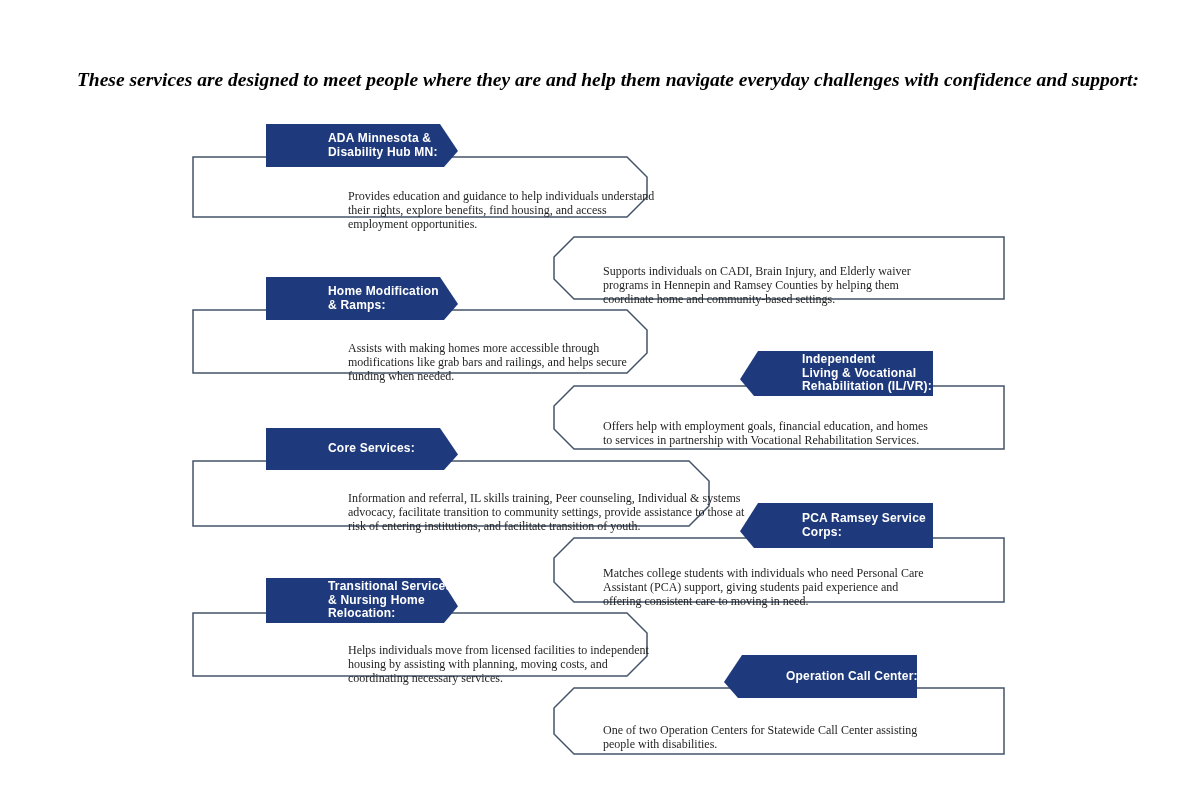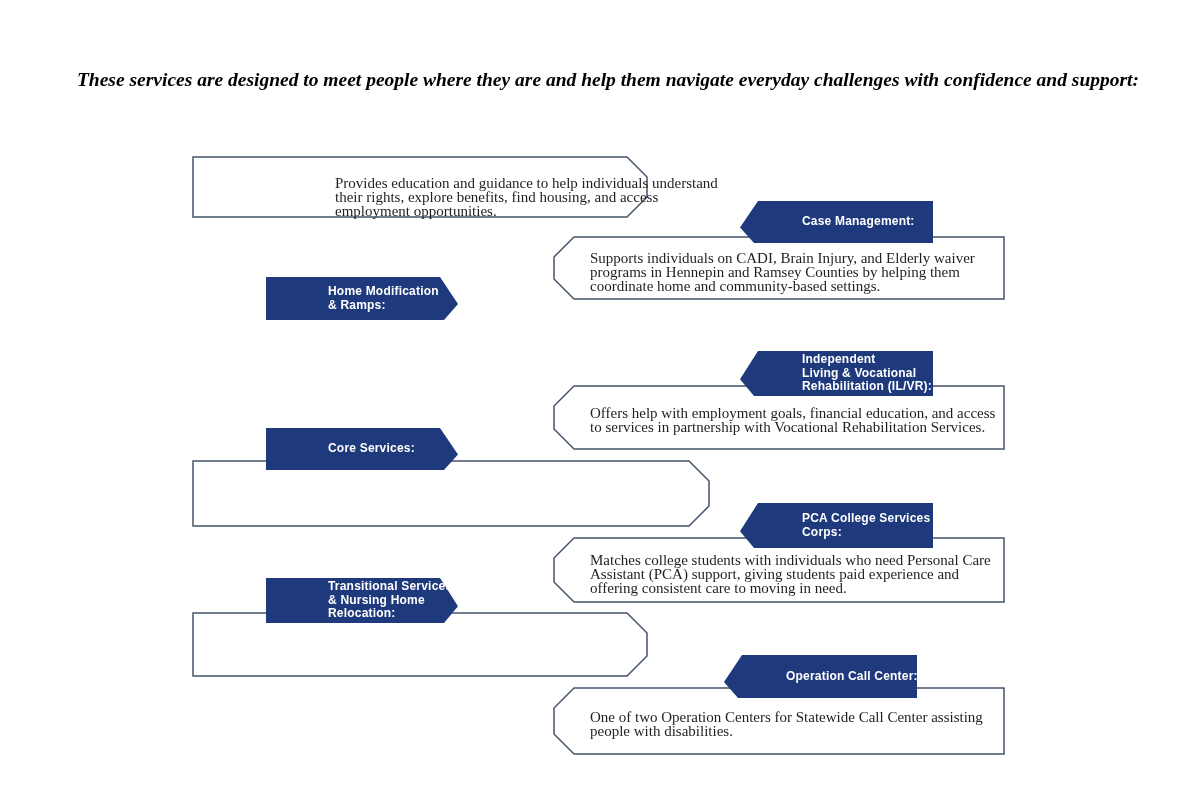--- a/index.html
+++ b/index.html
@@ -13,23 +13,23 @@
           padding-left:62px;color:var(--banner-text,#fff);
           font-weight:bold;font-size:12px;line-height:13.5px;letter-spacing:.2px;}
   .banner .banner-bg{position:absolute;inset:0;background:var(--banner-blue,#1F3A7C);}
   .banner-right .banner-bg{clip-path:polygon(0 0,calc(100% - 18px) 0,100% 63%,calc(100% - 14px) 100%,0 100%);}
   .banner-left  .banner-bg{clip-path:polygon(18px 0,100% 0,100% 100%,14px 100%,0 63%);}
   .banner-label{position:relative;z-index:1;white-space:pre;}
   
   .svc-box{position:absolute;z-index:1;}
   .svc-box svg{position:absolute;left:0;top:0;}
   .svc-box svg polygon{fill:#ffffff;stroke:var(--box-border,#44546A);stroke-width:1.5;}
-  .desc{position:relative;z-index:1;margin:5px;white-space:pre;
+  .desc{position:relative;z-index:1;margin:18px;white-space:pre;
         font-family:"Liberation Serif","DejaVu Serif",serif;
-        font-size:15px;line-height:13.8px;color:var(--body-text,#1F1F1F);}
+        font-size:12px;line-height:13.8px;color:var(--body-text,#1F1F1F);}
   
   #b1-banner{left:266px;top:124px;width:192px;height:43px}
   #b1-box{left:192px;top:156px;width:456px;height:62px}
   #b1-box .desc{padding:16px 0 0 138px}
   #b2-banner{left:740px;top:201px;width:193px;height:42px}
   #b2-box{left:553px;top:236px;width:452px;height:64px}
   #b2-box .desc{padding:11px 0 0 32px}
   #b3-banner{left:266px;top:277px;width:192px;height:43px}
   #b3-box{left:192px;top:309px;width:456px;height:65px}
   #b3-box .desc{padding:15px 0 0 138px}
@@ -49,75 +49,87 @@
   #b8-box{left:553px;top:687px;width:452px;height:68px}
   #b8-box .desc{padding:19px 17px 0 32px}
 </style>
 </head>
 <body>
 
 <div class="canvas">
 
   <h1 class="title">These services are designed to meet people where they are and help them navigate everyday challenges with confidence and support:</h1>
 
+  <div class="banner banner-right" id="b1-banner">
+    <span class="banner-bg"></span>
+    <span class="banner-label">ADA Minnesota &amp;
+Disability Hub MN:</span>
+  </div>
   <div class="svc-box" id="b1-box">
       <svg width="456" height="62">
         <polygon points="1,1 435,1 455,21 455,41 435,61 1,61"></polygon>
       </svg>
     <p class="desc">Provides education and guidance to help individuals understand
 their rights, explore benefits, find housing, and access
 employment opportunities.</p>
   </div>
 
-  <div class="banner banner-left" id="b2-banner">
-    <span class="banner-bg"></span>
-    <span class="banner-label">Case Management:</span>
-  </div>
   <div class="svc-box" id="b2-box">
       <svg width="452" height="64">
         <polygon points="21,1 451,1 451,63 21,63 1,43 1,21"></polygon>
       </svg>
     <p class="desc">Supports individuals on CADI, Brain Injury, and Elderly waiver
 programs in Hennepin and Ramsey Counties by helping them
 coordinate home and community-based settings.</p>
   </div>
 
   <div class="banner banner-right" id="b3-banner">
     <span class="banner-bg"></span>
     <span class="banner-label">Home Modification
 &amp; Ramps:</span>
   </div>
+  <div class="svc-box" id="b3-box">
+      <svg width="456" height="65">
+        <polygon points="1,1 435,1 455,21 455,44 435,64 1,64"></polygon>
+      </svg>
+    <p class="desc">Assists with making homes more accessible through
+modifications like grab bars and railings, and helps secure
+funding when needed.</p>
+  </div>
 
   <div class="banner banner-left" id="b4-banner">
     <span class="banner-bg"></span>
     <span class="banner-label">Independent
 Living &amp; Vocational
 Rehabilitation (IL/VR):</span>
   </div>
   <div class="svc-box" id="b4-box">
       <svg width="452" height="65">
         <polygon points="21,1 451,1 451,64 21,64 1,44 1,21"></polygon>
       </svg>
-    <p class="desc">Offers help with employment goals, financial education, and access
+    <p class="desc">Offers help with employment goals, financial education, and homes
 to services in partnership with Vocational Rehabilitation Services.</p>
   </div>
 
   <div class="banner banner-right" id="b5-banner">
     <span class="banner-bg"></span>
     <span class="banner-label">Core Services:</span>
   </div>
   <div class="svc-box" id="b5-box">
       <svg width="518" height="67">
         <polygon points="1,1 497,1 517,21 517,46 497,66 1,66"></polygon>
       </svg>
+    <p class="desc">Information and referral, IL skills training, Peer counseling, Individual &amp; systems
+advocacy, facilitate transition to community settings, provide assistance to those at
+risk of entering institutions, and facilitate transition of youth.</p>
   </div>
 
   <div class="banner banner-left" id="b6-banner">
     <span class="banner-bg"></span>
-    <span class="banner-label">PCA College Services
+    <span class="banner-label">PCA Ramsey Service
 Corps:</span>
   </div>
   <div class="svc-box" id="b6-box">
       <svg width="452" height="66">
         <polygon points="21,1 451,1 451,65 21,65 1,45 1,21"></polygon>
       </svg>
     <p class="desc">Matches college students with individuals who need Personal Care
 Assistant (PCA) support, giving students paid experience and
 offering consistent care to moving in need.</p>
   </div>
@@ -125,20 +137,23 @@
   <div class="banner banner-right" id="b7-banner">
     <span class="banner-bg"></span>
     <span class="banner-label">Transitional Services
 &amp; Nursing Home
 Relocation:</span>
   </div>
   <div class="svc-box" id="b7-box">
       <svg width="456" height="65">
         <polygon points="1,1 435,1 455,21 455,44 435,64 1,64"></polygon>
       </svg>
+    <p class="desc">Helps individuals move from licensed facilities to independent
+housing by assisting with planning, moving costs, and
+coordinating necessary services.</p>
   </div>
 
   <div class="banner banner-left" id="b8-banner">
     <span class="banner-bg"></span>
     <span class="banner-label">Operation Call Center:</span>
   </div>
   <div class="svc-box" id="b8-box">
       <svg width="452" height="68">
         <polygon points="21,1 451,1 451,67 21,67 1,47 1,21"></polygon>
       </svg>

